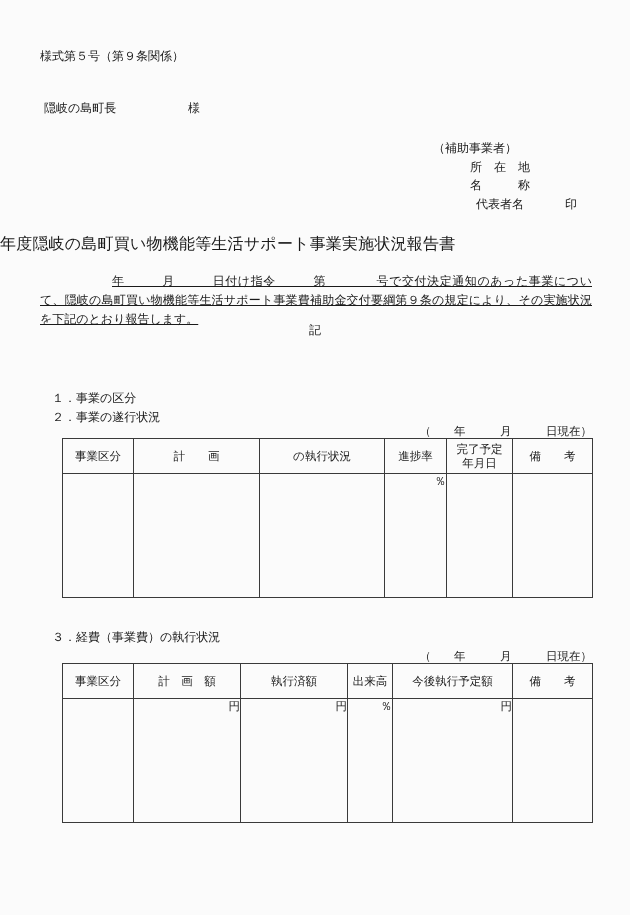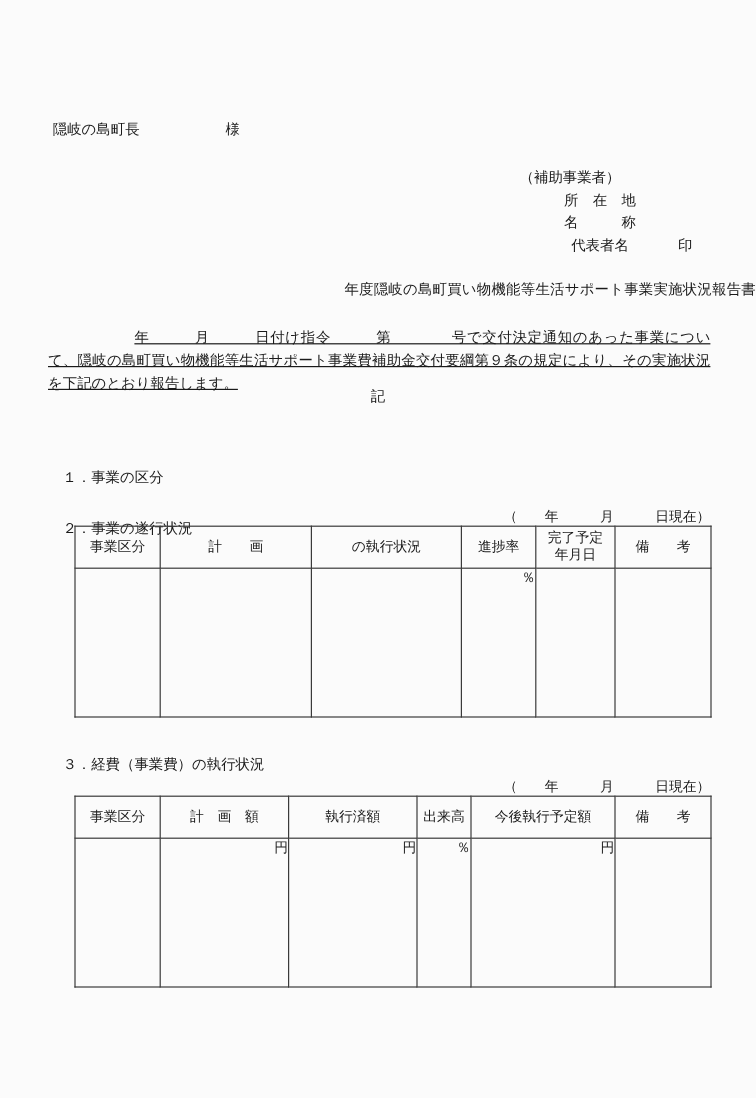--- a/index.html
+++ b/index.html
@@ -33,39 +33,39 @@
   #addressee-honorific { left: 188px; top: 100px; font-size: 12px; }
 
   .applicant-block { position: absolute; left: 325px; top: 139px; font-size: 12px; line-height: 1.55; text-align: center; }
   .applicant-block .ap-head { margin-left: 0; }
   .applicant-block .ap-row  { margin-left: 50px; position: relative; width: 250px; }
   .applicant-block .seal { position: absolute; left: 190px; top: 0; }
 
   
   #doc-title {
     left: 0; top: 233px; width: 630px;
-    text-align: right; font-size: 12px; letter-spacing: .2px;
+    text-align: left; font-size: 16px; letter-spacing: .2px;
   }
 
   
   #body-paragraph {
     position: absolute;
     left: 40px; top: 272px; width: 552px;
     font-size: 12px; line-height: 1.6;
     text-align: justify;
     white-space: pre-wrap;
     text-indent: 72px;
     text-decoration: underline;
   }
   #ki-mark { left: 0; top: 322px; width: 630px; text-align: center; font-size: 12px; }
 
   
   .section-heading { font-size: 12px; left: 52px; }
   #section-1 { top: 362px; margin-top: 28px; }
-  #section-2 { top: 432px; }
+  #section-2 { top: 409px; }
   #section-3 { top: 629px; }
 
   
   .asof { font-size: 11.5px; width: 592px; left: 0; text-align: right; }
   #asof-1 { top: 423px; }
   #asof-2 { top: 648px; }
 
   
   table.form-table {
     position: absolute;
@@ -96,20 +96,21 @@
   #table-progress { left: 62px; top: 438px; width: 530px; }
   #table-expense  { left: 62px; top: 663px; width: 530px; }
 
   .wrap2 { display: block; }
 </style>
 </head>
 <body>
 
 <div class="page">
 
+  <div class="abs" id="form-number">様式第５号（第９条関係）</div>
 
 
   <div class="abs" id="addressee">隠岐の島町長</div>
 
   <div class="abs" id="addressee-honorific">様</div>
 
   <div class="applicant-block">
     <div class="ap-head">（補助事業者）</div>
     <div class="ap-row">所　在　地</div>
     <div class="ap-row">名　　　称</div>

